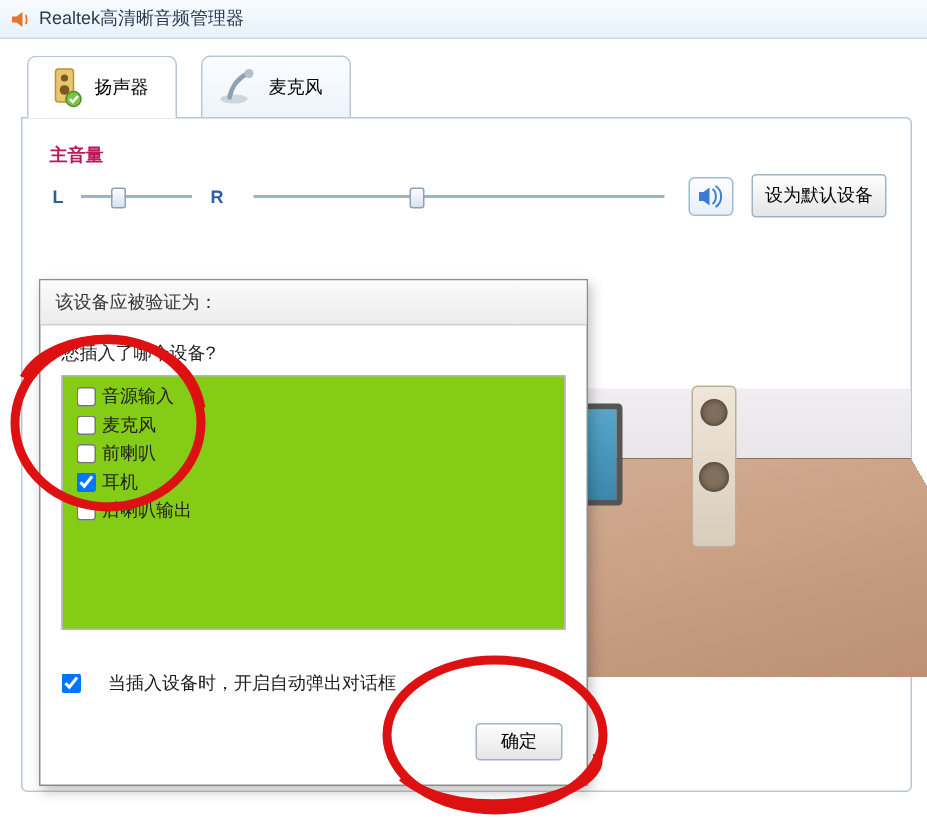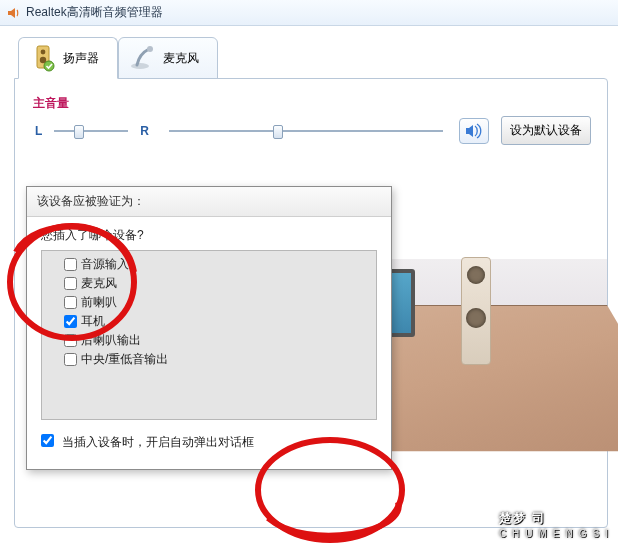--- a/index.html
+++ b/index.html
@@ -4,21 +4,21 @@
 <style>
 * { box-sizing: border-box; margin: 0; padding: 0; font-family: "Microsoft YaHei", "SimSun", sans-serif; font-size: 12px; }
 body { background: #fff; width: 618px; height: 545px; overflow: hidden; position: relative; }
 
 .titlebar { background: linear-gradient(#f7fbff, #e8f1fb); height: 26px; display: flex; align-items: center; padding: 0 6px; border-bottom: 1px solid #c9d7e6; }
 .titlebar .ticon { width: 14px; height: 14px; margin-right: 6px; }
 .titlebar .ttext { color: #2a3b50; }
 
 .app-body { background: #fff; padding: 10px 10px 0 14px; position: relative; height: 519px; }
 
-.tabs { display: flex; gap: 0; margin-left: 4px; }
+.tabs { display: flex; gap: 16px; margin-left: 4px; }
 .tab { display: flex; align-items: center; gap: 6px; padding: 6px 18px 6px 10px; border: 1px solid #b8c7d8; background: linear-gradient(#fafdff,#eef4fb); border-top-left-radius: 6px; border-top-right-radius: 6px; position: relative; top: 1px; }
 .tab.active { background: #fff; border-bottom: 1px solid #fff; z-index: 2; }
 .tab-icn { width: 28px; height: 28px; display:flex; align-items:center; justify-content:center; }
 
 .panel { border: 1px solid #b8c7d8; background:#fff; padding: 14px 16px 16px 16px; min-height: 450px; position: relative; border-radius: 0 4px 4px 4px; }
 
 .vol-label { color:#be185d; font-weight: bold; margin: 2px 0 4px 2px; }
 .vol-row { display:flex; align-items:center; gap: 8px; }
 .lr { color:#2a5fa5; font-weight:bold; padding: 0 4px; }
 .balance-track { position:relative; flex: 0 0 74px; height: 16px; }
@@ -42,24 +42,24 @@
 .tv .base { width:60px; height:4px; background:#999; margin: 0 auto; border-radius:2px; }
 .spk { position:absolute; top:-2px; width:30px; height:108px; background: linear-gradient(#efe6da,#d9cdbc); border:1px solid #bfae97; border-radius:4px; }
 .spk .drv { width:18px; height:18px; border-radius:50%; background:#7f6f5c; margin: 8px auto 4px; box-shadow: inset 0 0 4px #3b3328; }
 .spk .drv.big { width:20px; height:20px; margin-top: 24px; }
 .spk.right { left: 326px; }
 
 .dialog { position:absolute; left: 26px; top: 160px; width: 366px; background:#fff; border:1px solid #8c8c8c; box-shadow: 2px 3px 8px rgba(0,0,0,.25); z-index: 10; }
 .dlg-head { background: linear-gradient(#fbfbfb,#ececec); border-bottom:1px solid #cfcfcf; padding: 6px 10px; color:#333; }
 .dlg-body { padding: 10px 14px 12px 14px; }
 .dlg-q { margin-bottom: 6px; color:#222; }
-.opts { border:1px solid #b7b7b7; background:#e5e5e5; height: 170px; padding: 4px 22px; overflow:auto; }
+.opts { border:1px solid #b7b7b7; background:#84cc16; height: 170px; padding: 4px 9px; overflow:auto; }
 .opt { display:flex; align-items:center; gap:4px; padding:1px 0; color:#222; }
 .opt input { width:13px; height:13px; }
-.auto-pop { display:flex; align-items:flex-start; gap:8px; margin: 14px 0 6px 0; color:#1a1a1a; }
+.auto-pop { display:flex; align-items:center; gap:18px; margin: 27px 0 6px 0; color:#1a1a1a; }
 .dlg-foot { display:flex; justify-content:flex-end; padding: 0 16px 16px 0; }
 
 .annot { position:absolute; pointer-events:none; z-index: 30; }
 .annot svg { overflow: visible; }
 
 .watermark { position:absolute; right: 4px; bottom: 6px; color:#fff; font-weight:900; font-size:22px; letter-spacing:2px; text-shadow: 0 0 3px #000, 1px 1px 0 #222; z-index:5; font-family: "SimHei","Microsoft YaHei"; }
 .watermark .sub { display:block; font-size:10px; letter-spacing:6px; color:#ddd; font-weight:normal; }
 </style>
 </head>
 <body>
@@ -156,42 +156,37 @@
             <span>前喇叭</span>
           </label>
         <label class="opt">
             <input type="checkbox" checked="" style="">
             <span>耳机</span>
           </label>
         <label class="opt">
             <input type="checkbox" style="">
             <span>后喇叭输出</span>
           </label>
-        <label class="opt">
-            <input type="checkbox" style="">
-            <span>中央/重低音输出</span>
-          </label>
       </div>
       <label class="auto-pop">
         <input type="checkbox" checked="" style="">
         <span>当插入设备时，开启自动弹出对话框</span>
       </label>
+    </div>
+    <div class="dlg-foot">
+      <button class="btn">确定</button>
     </div>
   </div>
 
   <div class="annot" style="left:4px; top:186px;">
     <svg width="150" height="150">
         <ellipse cx="68" cy="70" rx="62" ry="56" fill="none" stroke="#d11" stroke-width="6"></ellipse>
         <path d="M12 40 C 30 4, 120 2, 130 60" fill="none" stroke="#d11" stroke-width="6"></path>
       </svg>
   </div>
   <div class="annot" style="left:248px; top:406px;">
     <svg width="170" height="130">
         <ellipse cx="82" cy="58" rx="72" ry="50" fill="none" stroke="#d11" stroke-width="6"></ellipse>
         <path d="M150 70 C 160 100, 60 120, 20 86" fill="none" stroke="#d11" stroke-width="6"></path>
       </svg>
   </div>
 
-  <div class="watermark">
-    <span>楚梦 司</span>
-    <span class="sub">CHUMENGSI</span>
-  </div>
 </div>
 
 </body></html>

